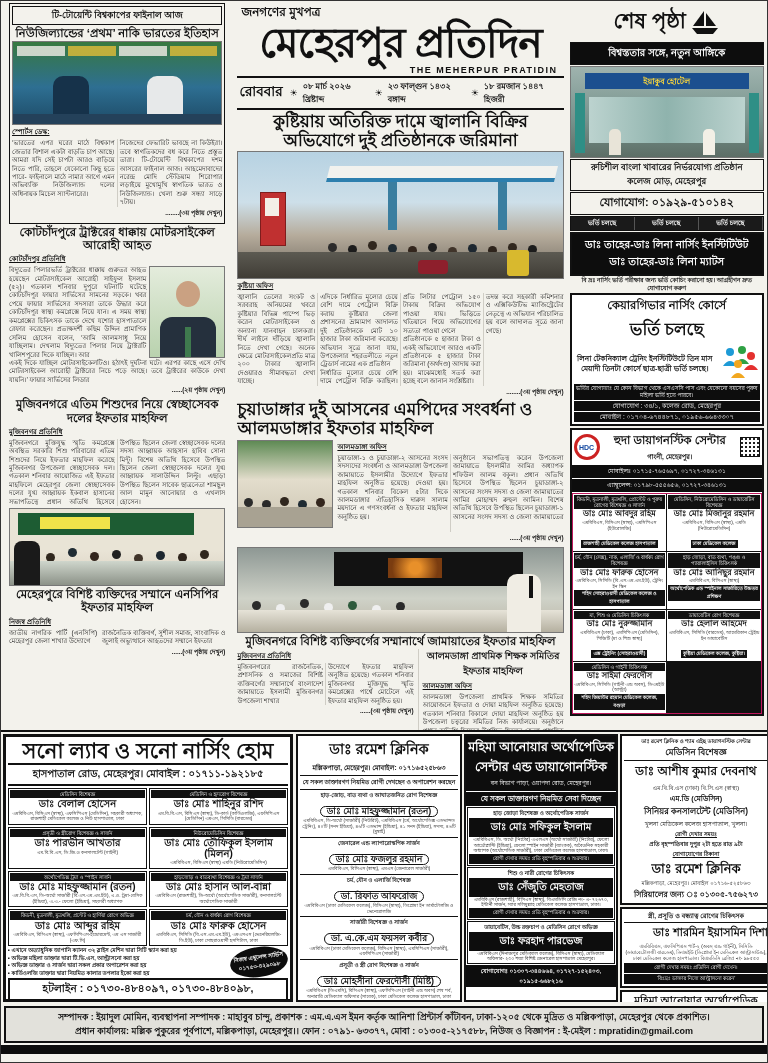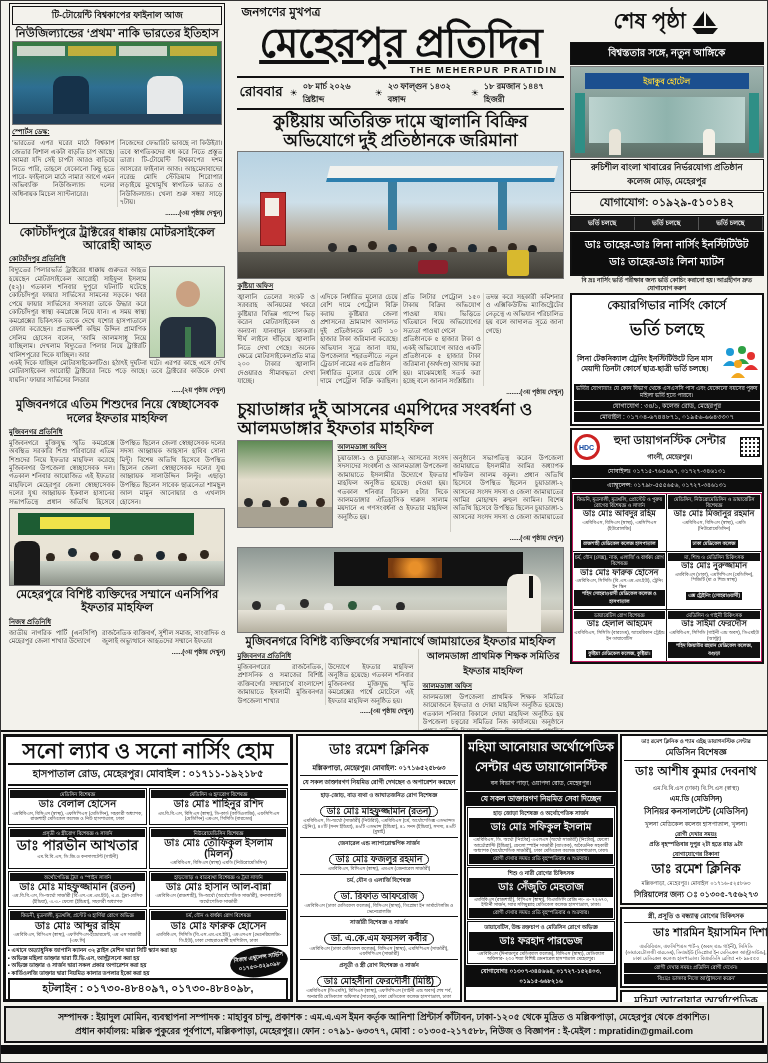--- a/index.html
+++ b/index.html
@@ -17,21 +17,21 @@
 .h-lg{font-size:17px;font-weight:800;line-height:1.12;margin:2px 0;}
 .h-md{font-size:11.5px;font-weight:800;text-align:center;line-height:1.15;margin:2px 0 1px;}
 .by{font-size:6.8px;font-weight:bold;text-decoration:underline;margin:1px 0;}
 .txt{font-size:6.5px;line-height:1.3;text-align:justify;color:#1a1a1a;}
 .cont{font-size:6.3px;font-weight:bold;text-align:right;margin:1px 0 2px;}
 .c2{column-count:2;column-gap:5px;column-rule:1px solid #cfcdc5;}
 .c4{column-count:4;column-gap:5px;column-rule:1px solid #cfcdc5;}
 .ph{position:relative;overflow:hidden;border:1px solid #777;background:#cfd2cc;}
 .heads{position:absolute;width:9px;height:9px;border-radius:50%;background:#2b2b2b;}
 .mast-tag{font-size:12px;font-weight:bold;margin:1px 0 0 4px;}
-.mast{font-size:41px;font-weight:900;text-align:center;line-height:1.02;letter-spacing:-1px;text-decoration:underline;}
+.mast{font-size:41px;font-weight:900;text-align:center;line-height:1.02;letter-spacing:-1px;}
 .mast-en{font-size:9px;font-weight:bold;text-align:right;letter-spacing:1.5px;border-bottom:2.5px solid #111;padding:0 6px 1px 0;}
 .dateline{display:flex;align-items:center;justify-content:flex-start;gap:5px;border-bottom:2.5px solid #111;padding:2px 2px;font-size:8.2px;font-weight:bold;}
 .dateline .day{font-size:13.5px;font-weight:900;margin-right:2px;}
 .sun{font-size:9px;}
 .inv{background:#0d0d0d;color:#fff;}
 .adbox{border:2px solid #111;background:#fff;overflow:hidden;}
 .grid2{display:grid;grid-template-columns:1fr 1fr;gap:1px;background:#111;border:1px solid #be185d;}
 .doc{background:#fff;padding:1px 1px 2px;text-align:center;overflow:hidden;}
 .doc .spec{background:#111;color:#fff;font-size:5px;line-height:1.25;padding:1px 1px;}
 .doc .nm{font-size:8.2px;font-weight:800;margin:1px 0;line-height:1.05;}
@@ -257,20 +257,21 @@
             <div style="font-size:6.6px;font-weight:bold;">গাংনী, মেহেরপুর।</div>
           </div>
           <div style="width:20px;height:20px;flex:none;background:repeating-linear-gradient(0deg,#111 0 2px,#fff 2px 4px),repeating-linear-gradient(90deg,#111 0 2px,#fff 2px 4px);background-blend-mode:screen;border:1px solid #111;"></div>
         </div>
         <div class="inv" style="font-size:6px;text-align:center;padding:1px 0;">মোবাইলঃ ০১৭১৫-৭৬৫৬৯৭, ০১৭২৭-৩৪৬১৩১</div>
         <div class="inv" style="font-size:6px;text-align:center;padding:1px 0;margin-top:1px;">এ্যাম্বুলেন্স: ০১৭৯৮-৫৫৫৬৫৬, ০১৭২৭-৩৪৬১৩১</div>
         <div class="grid2" style="border-width:1px;margin-top:1px;">
           <div class="doc"><div class="spec">কিডনি, মূত্রনালী, মূত্রথলি, প্রোস্টেট ও পুরুষ রোগের বিশেষজ্ঞ ও সার্জন</div><div class="nm">ডাঃ মোঃ আবদুর রহিম</div><div class="ql">এমবিবিএস, বিসিএস (স্বাস্থ্য), এমসিপিএস (ইউরোলজি)</div><div class="hs">রাজশাহী মেডিকেল কলেজ হাসপাতাল</div></div>
           <div class="doc"><div class="spec">মেডিসিন, নিউরোমেডিসিন ও ডায়াবেটিস বিশেষজ্ঞ</div><div class="nm">ডাঃ মোঃ মিজানুর রহমান</div><div class="ql">এমবিবিএস, বিসিএস (স্বাস্থ্য), এমডি (নিউরোমেডিসিন)</div><div class="hs">ঢাকা মেডিকেল কলেজ</div></div>
           <div class="doc"><div class="spec">চর্ম, যৌন (সেক্স), নাক, এলার্জি ও বার্ধক্য রোগ বিশেষজ্ঞ</div><div class="nm">ডাঃ মোঃ ফারুক হোসেন</div><div class="ql">এমবিবিএস, সিসিডি (বি.এস.এম.এম.ইউ), ট্রেনিং ইন স্কিন</div><div class="hs">শহিদ সোহরাওয়ার্দী মেডিকেল কলেজ ও হাসপাতাল</div></div>
+          <div class="doc"><div class="spec">হাড় জোড়া, বাত ব্যথা, পঙ্গু ও প্যারালাইসিস চিকিৎসক</div><div class="nm">ডাঃ মোঃ আনিছুর রহমান</div><div class="ql">এমবিবিএস, বিসিএস (স্বাস্থ্য)</div><div class="hs">অর্থোপেডিক এন্ড স্পাইনাল সার্জারিতে উচ্চতর প্রশিক্ষণ</div></div>
           <div class="doc"><div class="spec">মা, শিশু ও মেডিসিন চিকিৎসক</div><div class="nm">ডাঃ মোঃ নুরুজ্জামান</div><div class="ql">এমবিবিএস (ঢাকা), এমসিপিএস (মেডিসিন), পিজিটি (মা ও শিশু স্বাস্থ্য)</div><div class="hs">এক্স ট্রেইনিং (সোহরাওয়ার্দী)</div></div>
           <div class="doc"><div class="spec">ডায়াবেটিস রোগ বিশেষজ্ঞ</div><div class="nm">ডাঃ হেলাল আহমেদ</div><div class="ql">এমবিবিএস, সিসিডি (বারডেম), আমেরিকান ট্রেইন্ড ইন ডায়াবেটিস</div><div class="hs">কুষ্টিয়া মেডিকেল কলেজ, কুষ্টিয়া।</div></div>
           <div class="doc"><div class="spec">মেডিসিন ও গাইনী চিকিৎসক</div><div class="nm">ডাঃ সাইমা ফেরদৌস</div><div class="ql">এমবিবিএস, সিসিডি (গাইনী এন্ড অবস), ডিএমইউ (আল্ট্রা)</div><div class="hs">শহিদ জিয়াউর রহমান মেডিকেল কলেজ, বগুড়া</div></div>
         </div>
       </div>
     </div>
   </div>
 
   <div class="bottom-row">
 
@@ -283,21 +284,21 @@
             <div class="nm" style="font-size:10px;">ডাঃ বেলাল হোসেন</div>
             <div class="ql">এমবিবিএস, বিসিএস (স্বাস্থ্য), এফসিপিএস (মেডিসিন), সহকারী অধ্যাপক, রাজশাহী মেডিকেল কলেজ ও নিউ হাসপাতাল, ঢাকা</div>
           </div>
         <div class="doc" style="border:1px solid #111;">
             <div class="spec">মেডিসিন ও হৃদরোগ বিশেষজ্ঞ</div>
             <div class="nm" style="font-size:10px;">ডাঃ মোঃ শাহিনুর রশিদ</div>
             <div class="ql">এম.বি.বি.এস, বিসিএস (স্বাস্থ্য), ডি-কার্ড (কার্ডিওলজি), এফসিপিএস (মেডিসিন) এমএস, সিসিডি (বারডেম)</div>
           </div>
         <div class="doc" style="border:1px solid #111;">
             <div class="spec">প্রসূতী ও স্ত্রীরোগ বিশেষজ্ঞ ও সার্জন</div>
-            <div class="nm" style="font-size:14px;">ডাঃ পারভীন আখতার</div>
+            <div class="nm" style="font-size:10px;font-family:Liberation Serif, serif;">ডাঃ পারভীন আখতার</div>
             <div class="ql">এম.বি.বি.এস, ডি.জি.ও কনসালটেন্ট (গাইনী)</div>
           </div>
         <div class="doc" style="border:1px solid #111;">
             <div class="spec">নিউরোমেডিসিন বিশেষজ্ঞ</div>
             <div class="nm" style="font-size:10px;">ডাঃ মোঃ তৌফিকুল ইসলাম (মিলন)</div>
             <div class="ql">এমবিবিএস, বিসিএস (স্বাস্থ্য) এমডি (নিউরোমেডিসিন)</div>
           </div>
         <div class="doc" style="border:1px solid #111;">
             <div class="spec">অর্থোপেডিক্স ট্রমা ও স্পাইন সার্জন</div>
             <div class="nm" style="font-size:10px;">ডাঃ মোঃ মাহফুজ্জামান (রতন)</div>

